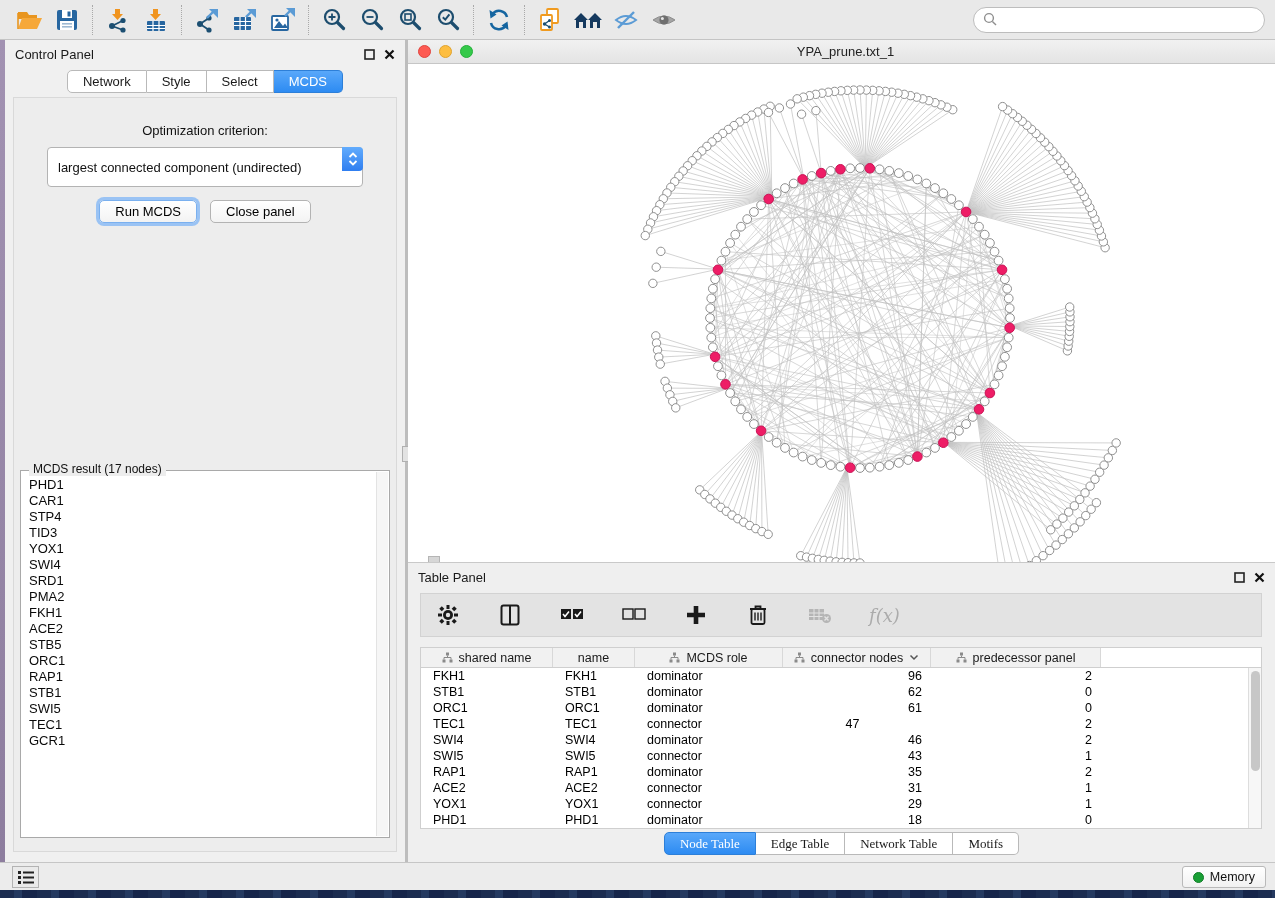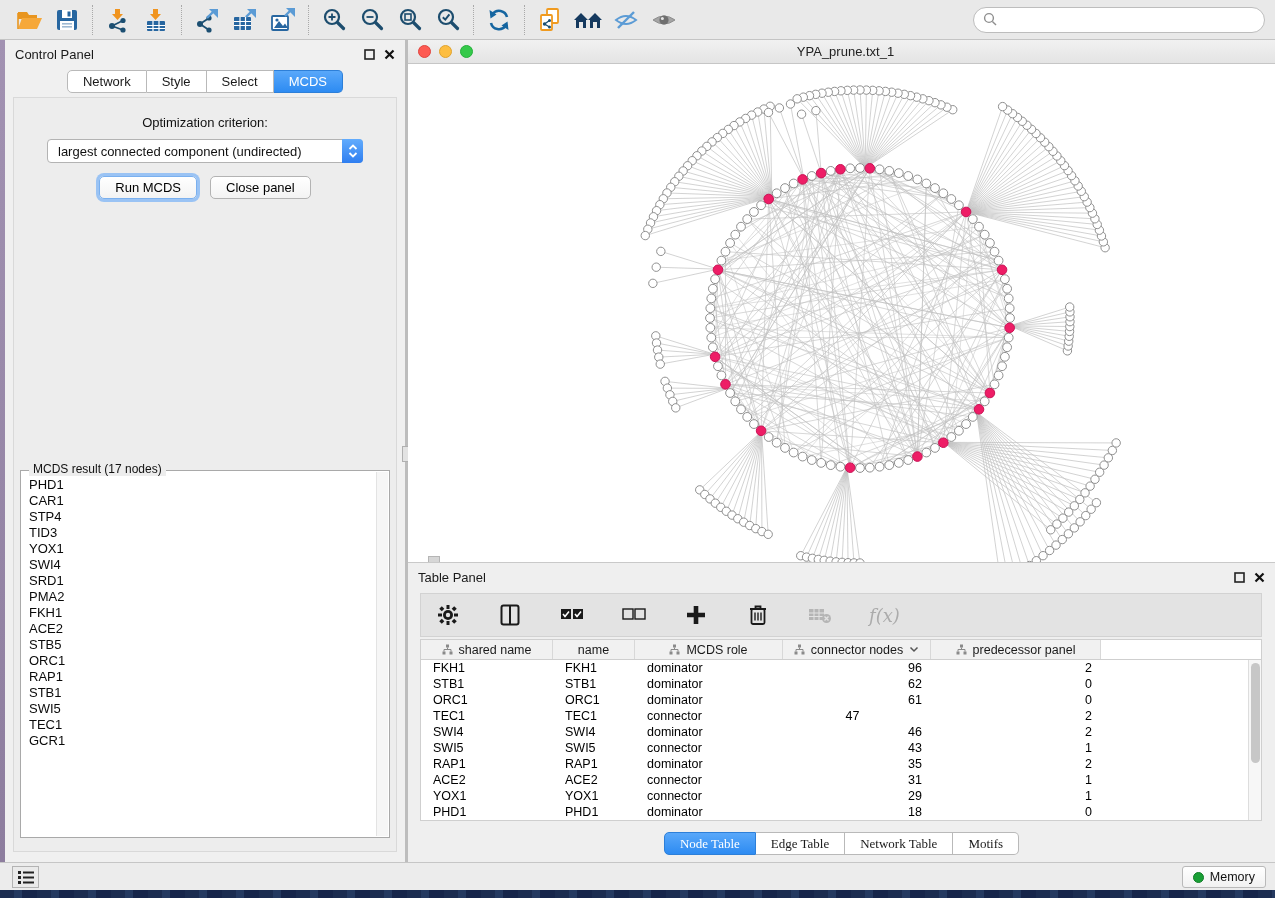--- a/index.html
+++ b/index.html
@@ -26,22 +26,22 @@
   .panel-title { font-size:13px; color:#1a1a1a; }
   .panel-winbtns { margin-left:auto; display:flex; gap:9px; align-items:center; }
   .tabs-row { display:flex; justify-content:center; margin-top:2px; }
   .seg { display:inline-flex; }
   .seg-tab { background:#fff; border:1px solid #b9b9b9; border-left-width:0; padding:3px 15px; font-size:13px; color:#1a1a1a; height:23px;
     display:flex; align-items:center; }
   .seg-tab:first-child { border-left-width:1px; border-radius:5px 0 0 5px; }
   .seg-tab:last-child { border-radius:0 5px 5px 0; }
   .seg-tab.sel { background:linear-gradient(180deg,#59a8fa,#2d8bf2); border-color:#2d7fd8; color:#fff; }
   .cp-inner { position:absolute; left:8px; right:8px; top:57px; bottom:10px; background:#ededed; border:1px solid #d9d9d9; }
-  .opt-label { text-align:center; margin-top:17px; font-size:13px; }
-  .opt-select { margin:9px auto 0; width:316px; height:24px; background:#fff; border:1px solid #b3b3b3; border-radius:4px;
+  .opt-label { text-align:center; margin-top:25px; font-size:13px; }
+  .opt-select { margin:9px auto 0; width:316px; height:40px; background:#fff; border:1px solid #b3b3b3; border-radius:4px;
     display:flex; align-items:center; position:relative; }
   .opt-select .val { padding-left:10px; font-size:13px; white-space:nowrap; }
   .opt-select .cap { position:absolute; right:-1px; top:-1px; width:21px; height:24px; border-radius:0 4px 4px 0;
     background:linear-gradient(180deg,#62acfd,#2f7ef0); display:flex; align-items:center; justify-content:center; }
   .btn-row { display:flex; justify-content:center; gap:13px; margin-top:13px; }
   .mac-btn { background:linear-gradient(180deg,#ffffff,#f3f3f3); border:1px solid #b3b3b3; border-radius:5px; padding:3px 15px; font-size:13px; height:23px; }
   .mac-btn.focus { box-shadow:0 0 0 3px rgba(85,160,250,.55); border-color:#7ab0ef; }
   .result-group { position:absolute; left:6px; right:6px; top:372px; height:368px; background:#fff; border:1px solid #a9a9a9; }
   .result-legend { position:absolute; top:-9px; left:8px; background:#ededed; padding:0 4px; font-size:12px; }
   .result-list { position:absolute; inset:2px 14px 2px 2px; overflow:hidden; padding:4px 0 0 6px; }
@@ -61,21 +61,21 @@
   .net-title { position:absolute; left:0; right:0; text-align:center; font-size:13px; color:#222;padding-left:8px; }
   .net-canvas { position:absolute; left:0; top:24px; width:867px; height:498px; background:#fff; }
   .hknob { position:absolute; left:428px; top:556px; width:12px; height:7px; background:#d6d6d6; border:1px solid #b5b5b5; }
 
   
   .table-panel { position:absolute; left:408px; top:562px; width:867px; height:300px; background:#efefef; border-top:1px solid #c9c9c9; }
   .tp-toolbar { position:absolute; left:12px; right:13px; top:30px; height:44px; background:#e3e3e3; border:1px solid #d2d2d2;
     display:flex; align-items:center; gap:36px; padding:0 14px; }
   .tp-tool { display:flex; align-items:center; justify-content:center; width:26px; height:26px; }
   .fx { font-family:"DejaVu Serif", serif; font-style:italic; font-size:18px; color:#ababab; }
-  .nodetable { position:absolute; left:12px; right:13px; top:76px; height:182px; background:#fff; border:1px solid #cfcfcf; }
+  .nodetable { position:absolute; left:12px; right:13px; top:84px; height:182px; background:#fff; border:1px solid #cfcfcf; }
   .nt-header { display:flex; height:20px; background:#f1f1f1; border-bottom:1px solid #cfcfcf; }
   .nt-hcell { display:flex; align-items:center; justify-content:center; gap:6px; font-size:12.5px; color:#1a1a1a;
     border-right:1px solid #d8d8d8; height:100%; }
   .nt-rows { position:absolute; left:0; right:13px; top:20px; bottom:0; overflow:hidden; }
   .nt-row { display:flex; height:16px; }
   .nt-cell { font-size:12.5px; color:#000; line-height:16px; white-space:nowrap; overflow:hidden; }
   .nt-cell.txt { padding-left:12px; text-align:left; }
   .nt-cell.num { padding-right:9px; text-align:right; }
   .nt-scroll { position:absolute; right:0; top:20px; bottom:0; width:13px; background:#f7f7f7; border-left:1px solid #ddd; }
   .nt-thumb { position:absolute; left:1.5px; top:3px; width:9px; height:100px; background:#c7c7c7; border-radius:5px; }

